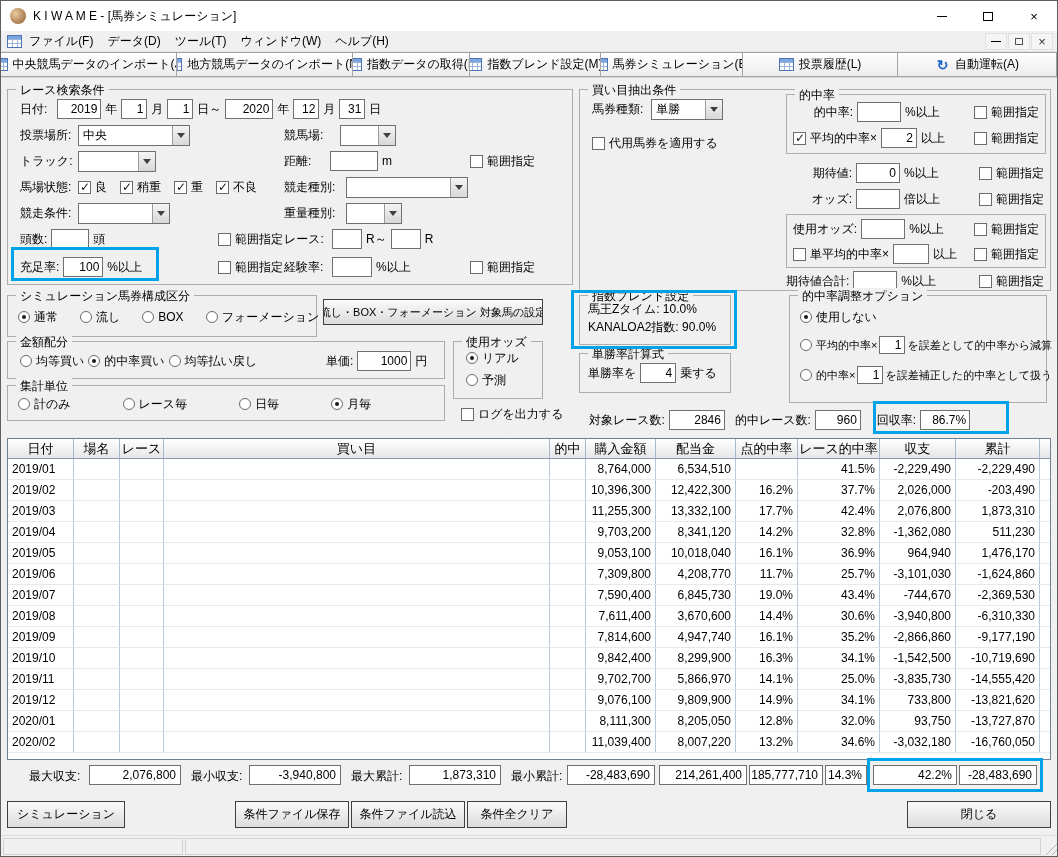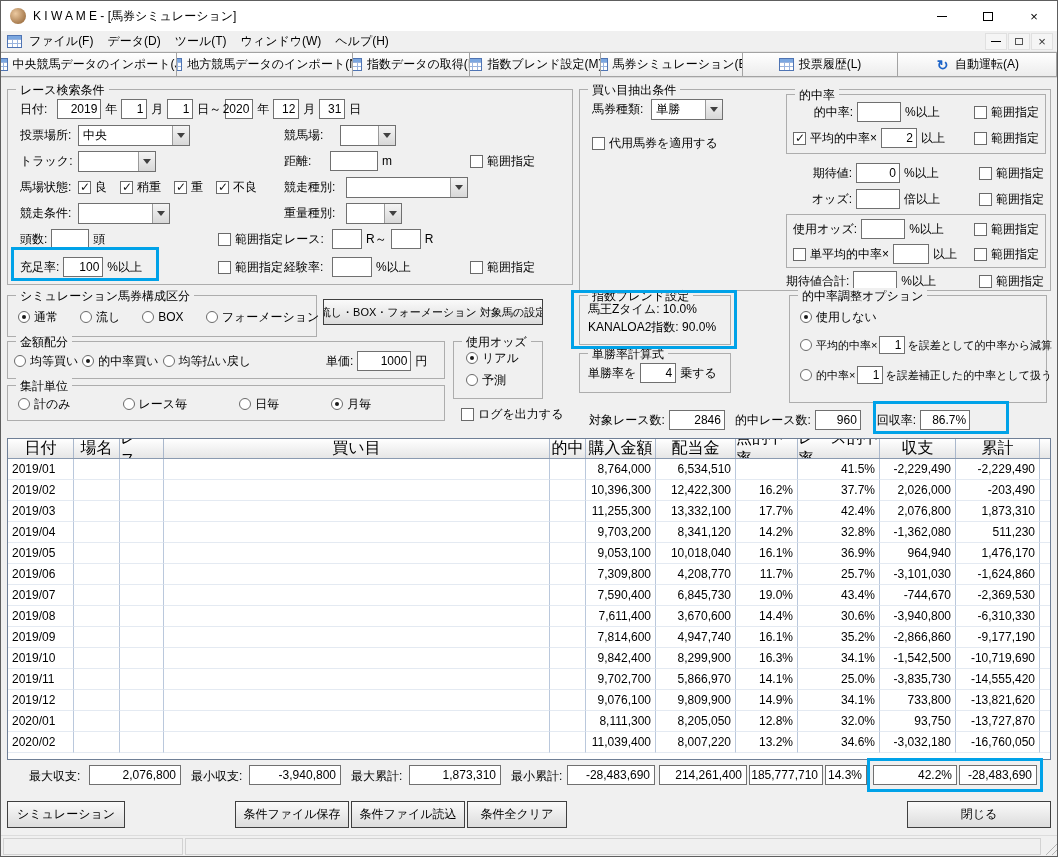--- a/index.html
+++ b/index.html
@@ -60,21 +60,21 @@
   .rb.on::after { content:""; position:absolute; left:3px; top:3px; width:4px; height:4px; border-radius:50%; background:#1a1a1a; }
   .chk-item { display:inline-flex; align-items:center; gap:4px; white-space:nowrap; }
   .push { margin-left:auto; padding-right:2px; }
 
   .hl { position:absolute; border:3px solid #00a2e8; z-index:6; pointer-events:none; }
 
   
   .rtable { position:absolute; left:6px; top:437px; width:1044px; height:322px; background:#fff; border:1px solid #6f7f96; overflow:hidden; }
   .trow { display:grid; grid-template-columns:66px 46px 44px 386px 36px 70px 80px 62px 82px 76px 84px 1fr; }
   .thead { height:20px; background:linear-gradient(#ffffff,#e6e6e6); border-bottom:1px solid #8a9ab0; }
-  .hcell { display:flex; align-items:center; justify-content:center; border-right:1px solid #aab8cc; font-size:16px; overflow:hidden; }
+  .hcell { display:flex; align-items:center; justify-content:center; border-right:1px solid #aab8cc; font-size:13px; overflow:hidden; }
   .tbody .trow { height:21px; }
   .cell { display:flex; align-items:center; justify-content:center; border-right:1px solid #bac8dc; border-bottom:1px solid #e4eaf2; padding:0 4px; font-size:12px; overflow:hidden; }
   .cell.l { justify-content:flex-start; }
   .cell.r { justify-content:flex-end; }
   .cell.filler, .hcell.filler { border-right:none; }
 
   
   .summary { position:absolute; left:0; top:762px; width:1058px; height:28px; }
   .s-lbl { position:absolute; top:5px; font-size:12px; white-space:nowrap; }
   .s-fld { position:absolute; top:2px; height:20px; border:1px solid #707070; background:#fff; display:flex; align-items:center; justify-content:flex-end; padding:0 4px; font-size:12px; }
@@ -161,21 +161,21 @@
     <span class="gl">レース検索条件</span>
 
     <div class="row" style="left:12px;top:8px">
       <span class="lbl">日付:</span>
       <span class="fld r" style="width:44px;margin-left:6px">2019</span>
       <span class="u">年</span>
       <span class="fld r" style="width:26px">1</span>
       <span class="u">月</span>
       <span class="fld r" style="width:26px">1</span>
       <span class="u">日～</span>
-      <span class="fld r" style="width:28px">2020</span>
+      <span class="fld r" style="width:48px">2020</span>
       <span class="u">年</span>
       <span class="fld r" style="width:26px">12</span>
       <span class="u">月</span>
       <span class="fld r" style="width:26px">31</span>
       <span class="u">日</span>
     </div>
 
     <div class="row" style="left:12px;top:34px">
       <span class="lbl" style="width:54px">投票場所:</span>
       <span class="combo" style="width:112px">
@@ -450,21 +450,21 @@
         <span class="rb"></span>
         <span>的中率×</span>
       </span>
       <span class="fld r" style="width:26px;height:18px">1</span>
       <span class="u">を誤差補正した的中率として扱う</span>
     </div>
   </div>
 
   <div class="g" style="left:6px;top:340px;width:438px;height:38px">
     <span class="gl">金額配分</span>
-    <div class="row" style="left:6px;top:8px;">
+    <div class="row" style="left:12px;top:8px;">
         <span class="chk-item">
         <span class="rb"></span>
         <span>均等買い</span>
       </span>
         <span class="chk-item">
         <span class="rb on"></span>
         <span>的中率買い</span>
       </span>
         <span class="chk-item">
         <span class="rb"></span>

